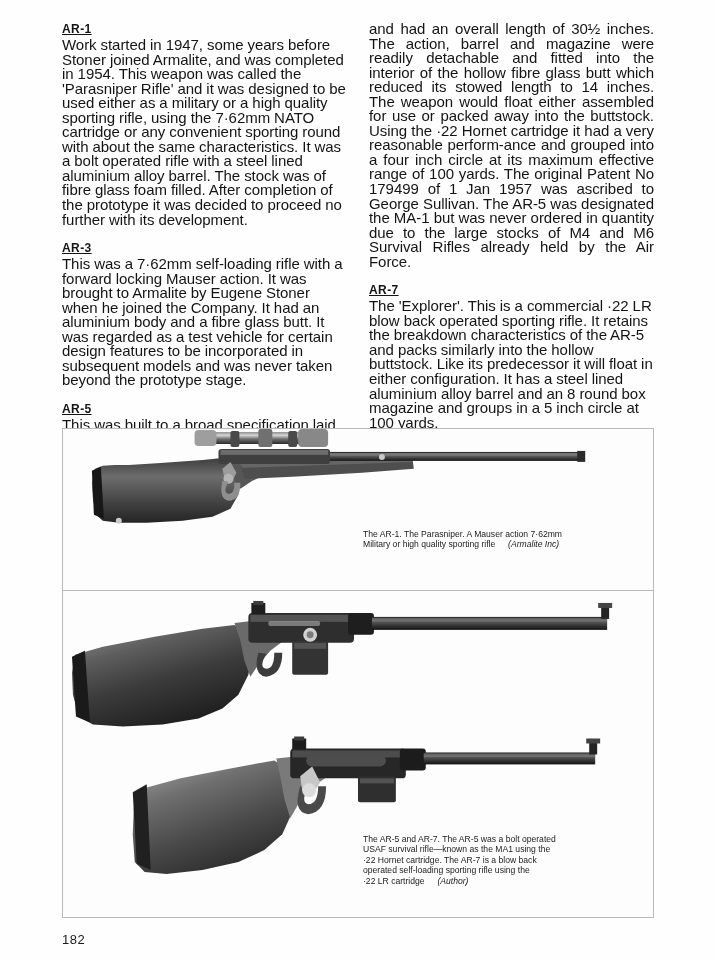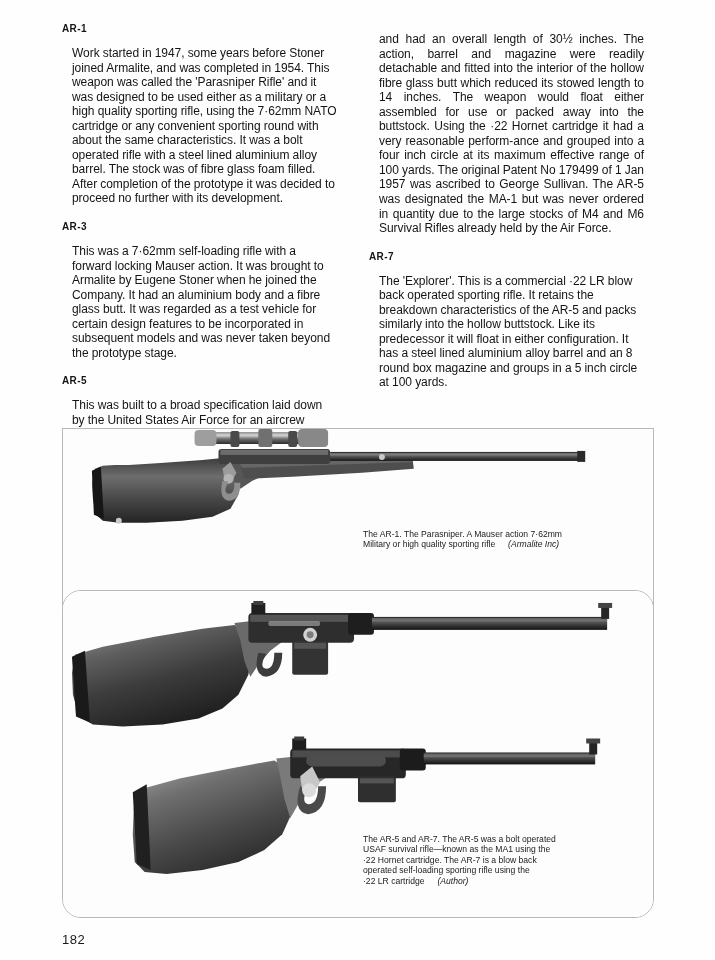--- a/index.html
+++ b/index.html
@@ -29,33 +29,34 @@
     top: 22px;
     width: 592px;
     display: flex;
     gap: 22px;
   }
   .col {
     width: 285px;
   }
 
   .sec-head {
-    font-size: 10px;
+    font-size: 12px;
     font-weight: bold;
     letter-spacing: 0.4px;
     margin: 0 0 2px 0;
     line-height: 14px;
+    text-decoration: underline;
   }
   .sec-head.spaced {
     margin-top: 14px;
   }
   .body-txt {
-    font-size: 12px;
+    font-size: 15px;
     line-height: 14.55px;
-    margin: 10px;
+    margin: 0;
     text-align: left;
     letter-spacing: -0.05px;
     word-spacing: -0.1px;
   }
   .body-txt.just {
     text-align: justify;
   }
 
   
   .plate {
@@ -69,21 +70,20 @@
     left: 62px;
     top: 428px;
     width: 592px;
     height: 184px;
   }
   #plate-2 {
     left: 62px;
     top: 590px;
     width: 592px;
     height: 328px;
-    border-radius: 19px;
   }
 
   .plate-photo {
     position: absolute;
     inset: 0;
   }
 
   .caption {
     position: absolute;
     font-size: 8.6px;

